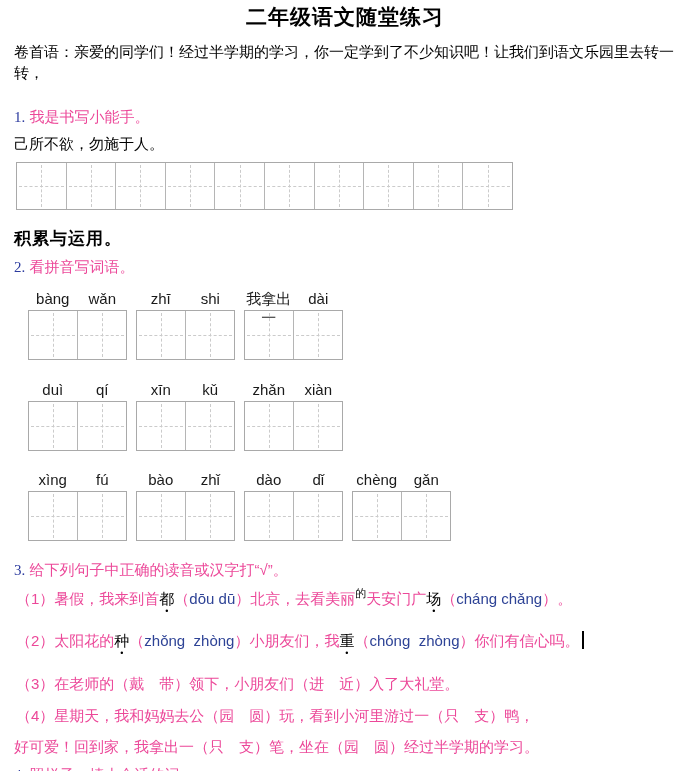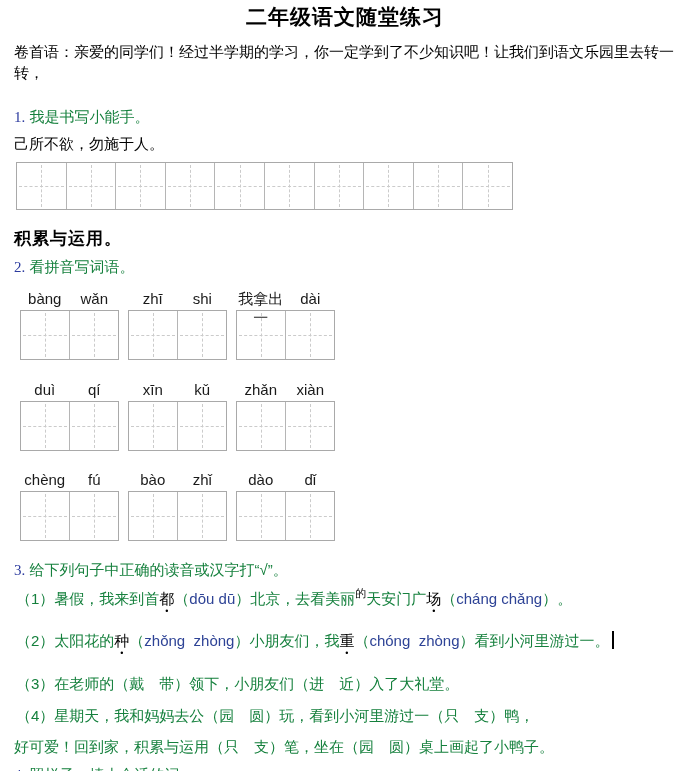--- a/index.html
+++ b/index.html
@@ -13,21 +13,21 @@
     font-size:21px;font-weight:700;letter-spacing:1px;
     font-family:"Liberation Serif","DejaVu Serif",serif;
   }
   .line{
     left:14px;font-size:15px;line-height:21px;white-space:pre-wrap;color:#000;
   }
   .header-bold{
     left:14px;font-size:17px;font-weight:700;letter-spacing:1px;
   }
   
-  .seg-cn{color:#15803d;}
+  .seg-cn{color:#ec4899;}
   .seg-num{color:#2b3a9e;font-family:"Liberation Serif","DejaVu Serif",serif;}
   .seg-py{color:#2e4396;font-family:"Liberation Sans","DejaVu Sans",sans-serif;}
   .seg-dot{position:relative;}
   .seg-dot::after{
     content:"\2022";position:absolute;left:50%;transform:translateX(-50%);
     bottom:-9px;font-size:9px;color:#000;line-height:9px;
   }
   .seg-sup{font-size:11px;position:relative;top:-7px;}
   .seg-caret{
     display:inline-block;width:2px;height:18px;background:#000;
@@ -39,21 +39,21 @@
   .tz:first-child{border-left:none;}
   .tz::before{
     content:"";position:absolute;left:50%;top:2px;bottom:2px;
     border-left:1px dashed #cbcbcb;
   }
   .tz::after{
     content:"";position:absolute;top:50%;left:2px;right:2px;
     border-top:1px dashed #cbcbcb;
   }
   .big-grid{top:162px;left:16px;width:497px;height:48px;}
-  .py-row{left:20px;display:flex;gap:9px;}
+  .py-row{left:28px;display:flex;gap:9px;}
   .py-group{width:99px;}
   .py-labels{display:flex;height:20px;font-size:15px;color:#1a1a1a;
     font-family:"Liberation Sans","DejaVu Sans",sans-serif;}
   .py-labels span{flex:1;text-align:center;}
   .py-grid{height:50px;}
 </style>
 </head>
 <body>
 
 <div class="page">
@@ -140,21 +140,21 @@
         </div>
         <div class="tz-outer py-grid">
           <div class="tz"></div>
           <div class="tz"></div>
         </div>
       </div>
     </div>
   <div class="abs py-row" style="top:471px">
       <div class="py-group">
         <div class="py-labels">
-          <span>chèng</span>
+          <span>xìng</span>
           <span>fú</span>
         </div>
         <div class="tz-outer py-grid">
           <div class="tz"></div>
           <div class="tz"></div>
         </div>
       </div>
       <div class="py-group">
         <div class="py-labels">
           <span>bào</span>
@@ -168,24 +168,34 @@
       <div class="py-group">
         <div class="py-labels">
           <span>dào</span>
           <span>dǐ</span>
         </div>
         <div class="tz-outer py-grid">
           <div class="tz"></div>
           <div class="tz"></div>
         </div>
       </div>
+      <div class="py-group">
+        <div class="py-labels">
+          <span>chèng</span>
+          <span>gǎn</span>
+        </div>
+        <div class="tz-outer py-grid">
+          <div class="tz"></div>
+          <div class="tz"></div>
+        </div>
+      </div>
     </div>
 
   <div class="abs line" style="top:559px"><span class="seg-num">3.</span><span class="seg-cn"> 给下列句子中正确的读音或汉字打“√”。</span></div>
   <div class="abs line" style="top:588px;left:16px"><span class="seg-cn">（1）暑假，我来到首</span><span class="seg-dot">都</span><span class="seg-cn">（</span><span class="seg-py">dōu dū</span><span class="seg-cn">）北京，去看美丽</span><span class="seg-sup">的</span><span class="seg-cn">天安门广</span><span class="seg-dot">场</span><span class="seg-cn">（</span><span class="seg-py">cháng chǎng</span><span class="seg-cn">）。</span></div>
-  <div class="abs line" style="top:630px;left:16px"><span class="seg-cn">（2）太阳花的</span><span class="seg-dot">种</span><span class="seg-cn">（</span><span class="seg-py">zhǒng  zhòng</span><span class="seg-cn">）小朋友们，我</span><span class="seg-dot">重</span><span class="seg-cn">（</span><span class="seg-py">chóng  zhòng</span><span class="seg-cn">）看到小河里游过一。</span><span class="seg-caret"></span></div>
+  <div class="abs line" style="top:630px;left:16px"><span class="seg-cn">（2）太阳花的</span><span class="seg-dot">种</span><span class="seg-cn">（</span><span class="seg-py">zhǒng  zhòng</span><span class="seg-cn">）小朋友们，我</span><span class="seg-dot">重</span><span class="seg-cn">（</span><span class="seg-py">chóng  zhòng</span><span class="seg-cn">）你们有信心吗。</span><span class="seg-caret"></span></div>
   <div class="abs line" style="top:673px;left:16px"><span class="seg-cn">（3）在老师的（戴　带）领下，小朋友们（进　近）入了大礼堂。</span></div>
   <div class="abs line" style="top:705px;left:16px"><span class="seg-cn">（4）星期天，我和妈妈去公（园　圆）玩，看到小河里游过一（只　支）鸭，</span></div>
-  <div class="abs line" style="top:736px"><span class="seg-cn">好可爱！回到家，积累与运用（只　支）笔，坐在（园　圆）桌上画起了小鸭子。</span></div>
+  <div class="abs line" style="top:736px"><span class="seg-cn">好可爱！回到家，我拿出一（只　支）笔，坐在（园　圆）经过半学期的学习。</span></div>
 
   <div class="abs line" style="top:764px"><span class="seg-num">4.</span><span class="seg-cn"> 照样子，填上合适的词</span></div>
 
 </div>
 
 </body></html>

